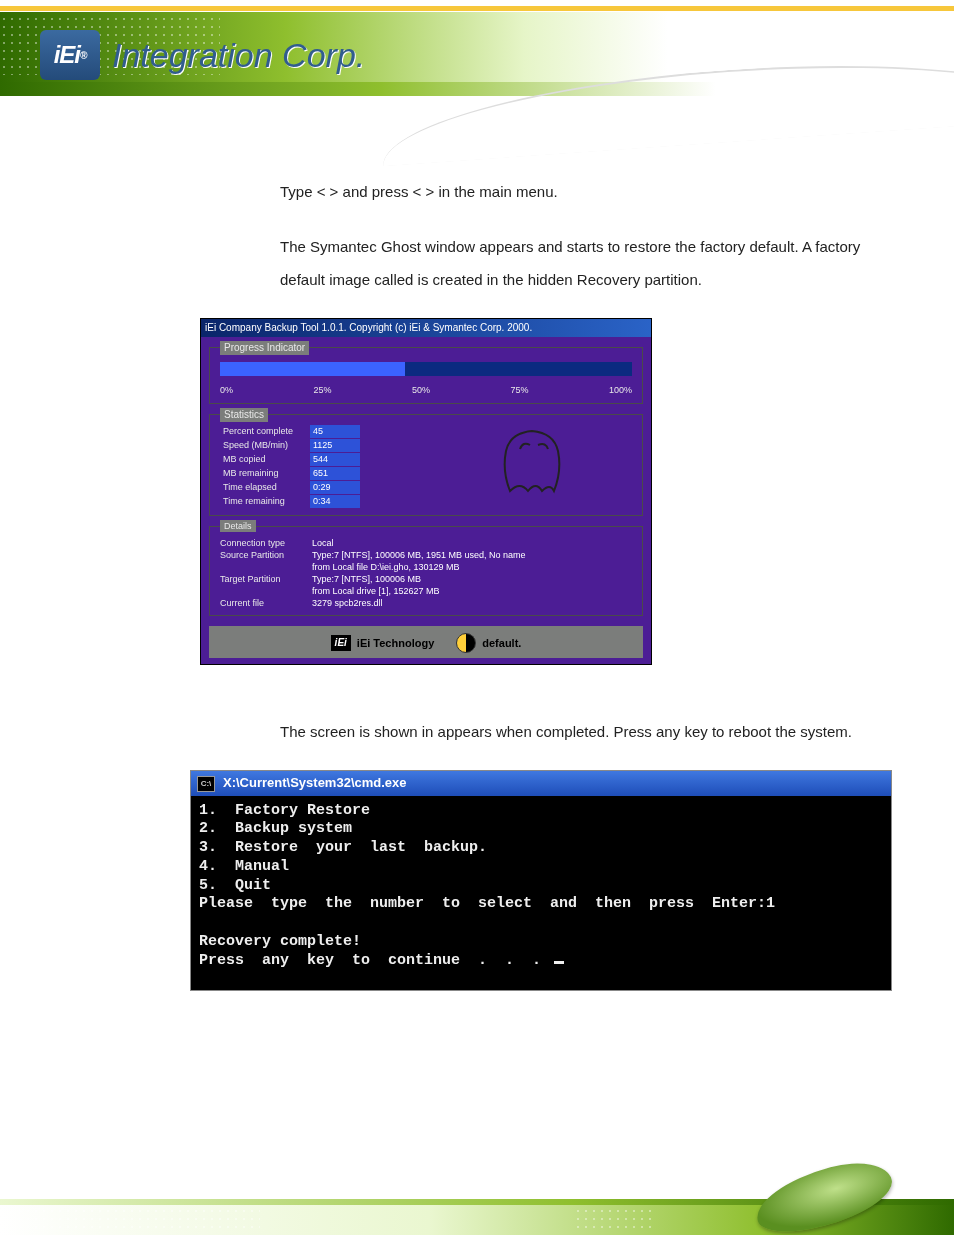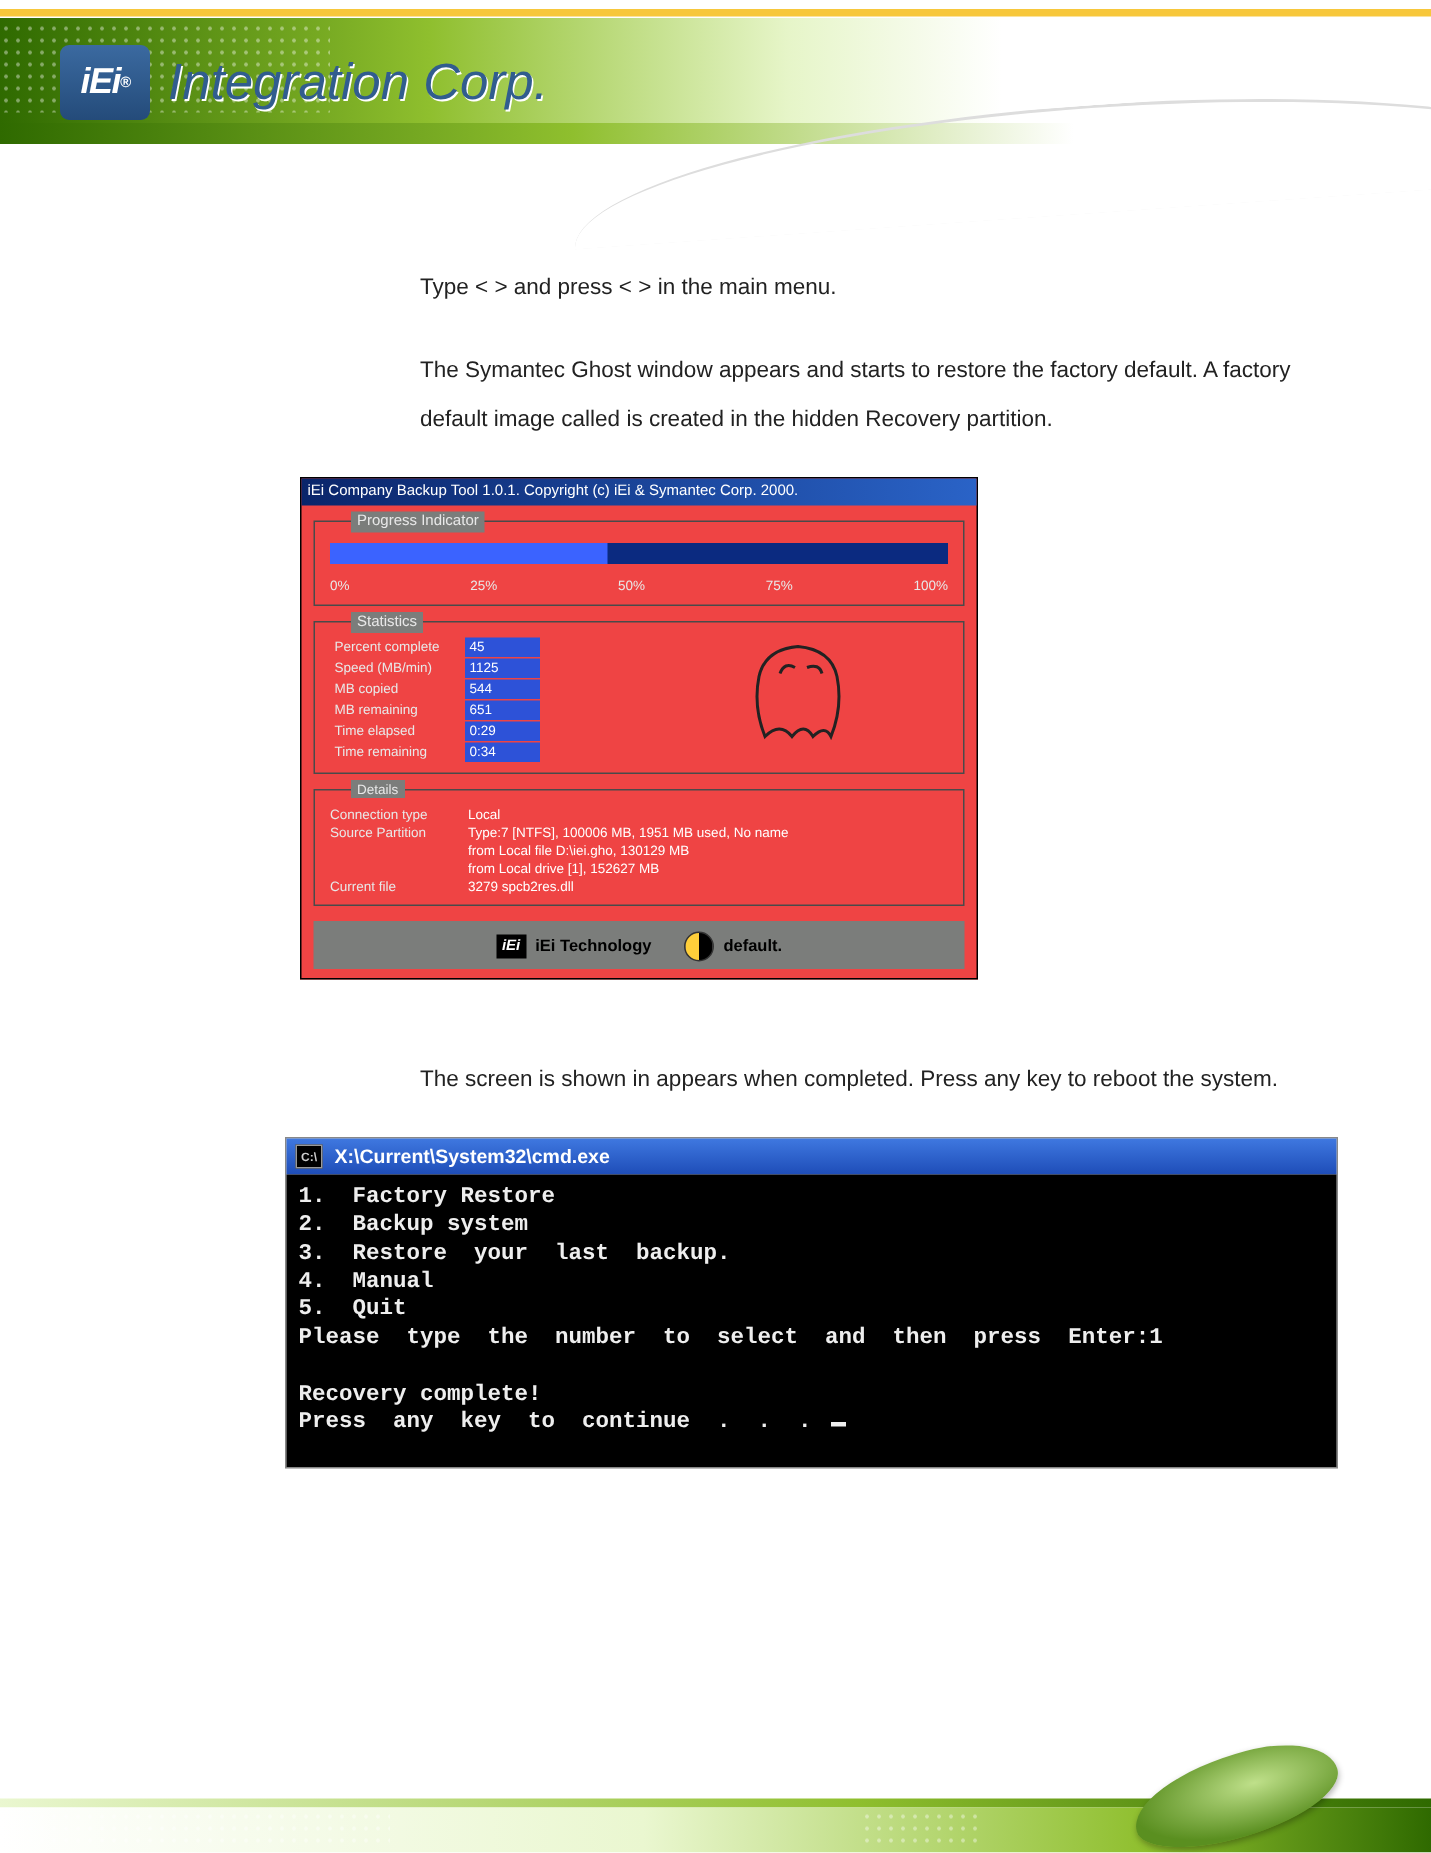--- a/index.html
+++ b/index.html
@@ -23,25 +23,25 @@
   .ftr .fb2{bottom:0;height:30px;background:linear-gradient(90deg,#fff 0%,#eaf7d0 45%,#8fbf2e 80%,#2f6a00)}
   .leaf{position:absolute;right:60px;bottom:10px;width:140px;height:55px;background:radial-gradient(ellipse at 60% 40%,#bfe08a,#5a8f20 70%);border-radius:60% 40% 55% 45% / 60% 50% 50% 40%;transform:rotate(-15deg);box-shadow:0 2px 4px rgba(0,0,0,.3)}
   .ftr-dots{position:absolute;left:0;bottom:2px;width:260px;height:26px;background:radial-gradient(circle,#fff 1px,transparent 1.5px) 0 0/8px 8px;opacity:.4}
   .ftr-dots.r{left:auto;right:300px;width:80px}
   
   .content{position:absolute;top:175px;left:190px;width:700px;font-size:15px;line-height:1.4}
   .content p{margin:0 0 22px 0}
   .steps{margin-left:90px;width:610px}
   .steps p{margin:0 0 22px 0;line-height:2.2}
   
-  .ghost{width:450px;margin-left:10px;border:1px solid #000;background:#ef4444;font-family:"MS Sans Serif",Tahoma,sans-serif;font-size:10px;color:#e8e8e8}
+  .ghost{width:450px;margin-left:10px;border:1px solid #000;background:#4c1d95;font-family:"MS Sans Serif",Tahoma,sans-serif;font-size:10px;color:#e8e8e8}
   .gbar{background:linear-gradient(90deg,#0a256a,#2a63c7);color:#fff;font-size:10px;padding:2px 4px}
   .gbody{padding:10px 8px 6px;position:relative}
   .panel{border:1px solid #4a4a4a;padding:10px 10px 6px;margin-bottom:10px;position:relative}
-  .plabel{position:absolute;top:-7px;left:24px;background:#7b7d7b;padding:0 4px;color:#e8e8e8}
+  .plabel{position:absolute;top:-7px;left:10px;background:#7b7d7b;padding:0 4px;color:#e8e8e8}
   .progress-track{position:relative;height:14px;background:#0b2a80;margin:4px 0 8px}
   .progress-fill{position:absolute;top:0;left:0;height:100%;width:45%;background:#3b63ff}
   .ticks{display:flex;justify-content:space-between;font-size:9px;color:#e8e8e8}
   .stats{position:relative;display:flex}
   .stats .slabels{width:90px}
   .stats .svals{width:50px}
   .stats .srow{background:#2d52d8;color:#fff;padding:0 3px;height:13px;line-height:13px;font-size:9px;margin-bottom:1px}
   .stats .slabels .srow{background:transparent;color:#e8e8e8}
   .ghost-mascot{position:absolute;right:70px;top:6px;width:80px;height:80px}
   .details{font-size:9px;color:#e8e8e8}
@@ -139,20 +139,24 @@
             </div>
           <div class="drow">
               <span class="dl">Source Partition</span>
               <span class="dv">Type:7 [NTFS], 100006 MB, 1951 MB used, No name</span>
             </div>
           <div class="drow">
               <span class="dl"></span>
               <span class="dv">from Local file D:\iei.gho, 130129 MB</span>
             </div>
           <div class="drow">
+              <span class="dl">Target Partition</span>
+              <span class="dv">Type:7 [NTFS], 100006 MB</span>
+            </div>
+          <div class="drow">
               <span class="dl"></span>
               <span class="dv">from Local drive [1], 152627 MB</span>
             </div>
           <div class="drow">
               <span class="dl">Current file</span>
               <span class="dv">3279 spcb2res.dll</span>
             </div>
         </div>
         <div class="gfoot">
           <span class="brand">

